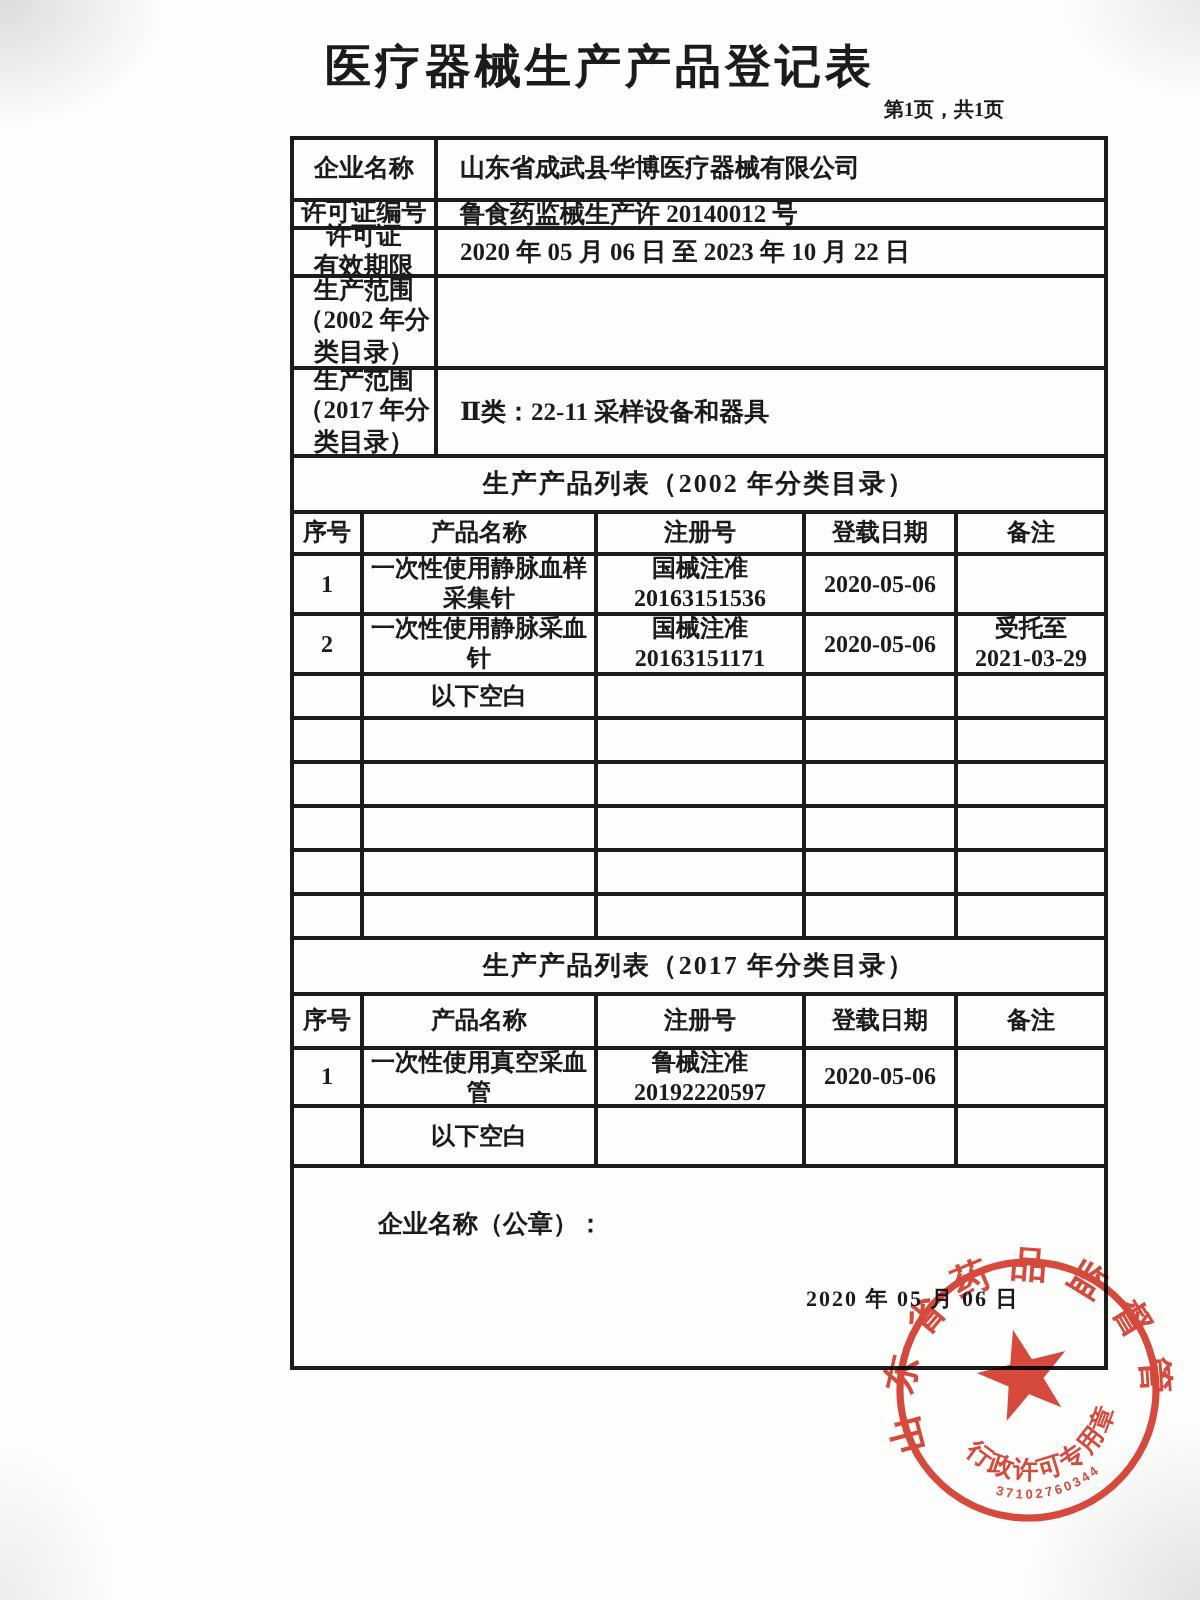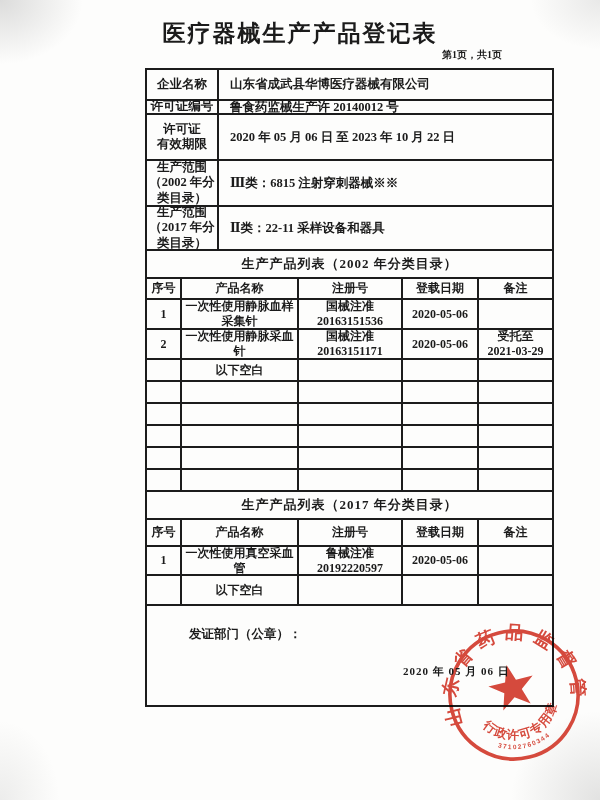--- a/index.html
+++ b/index.html
@@ -61,21 +61,21 @@
   }
   .cell:last-child { border-right:none; }
   .c1 { width:35px;  flex:0 0 35px; }
   .c2 { width:117px; flex:0 0 117px; }
   .c3 { width:104px; flex:0 0 104px; }
   .c4 { width:76px;  flex:0 0 76px; }
   .c5 { flex:1; }
   .h21 { height:21px; } .h27 { height:27px; }
   .h30 { height:30px; } .h29 { height:29px; }
   .h22 { height:22px; }
-  .r-31 { height:31px; } .r-30 { height:14px; } .r-34 { height:46px; }
+  .r-31 { height:31px; } .r-30 { height:14px; } .r-34 { height:24px; }
   .r-46 { height:46px; } .r-44 { height:44px; }
 
   .footer-cell { position:relative; height:99px; }
   .issuing-label {
     position:absolute; left:42px; top:20px; font-size:12.5px;
   }
   .issue-date {
     position:absolute; left:256px; top:58px; font-size:11px;
     letter-spacing:1px; z-index:6;
   }
@@ -110,21 +110,20 @@
   </div>
   <div class="irow r-34">
     <div class="ilabel">许可证
 有效期限</div>
     <div class="ivalue">2020 年 05 月 06 日  至 2023 年 10 月 22 日</div>
   </div>
   <div class="irow r-46">
     <div class="ilabel">生产范围
 （2002 年分
 类目录）</div>
-    <div class="ivalue">Ⅲ类：6815 注射穿刺器械※※</div>
   </div>
   <div class="irow r-44">
     <div class="ilabel">生产范围
 （2017 年分
 类目录）</div>
     <div class="ivalue">Ⅱ类：22-11 采样设备和器具</div>
   </div>
 
   <div class="section-title">生产产品列表（2002 年分类目录）</div>
 
@@ -218,21 +217,21 @@
     <div class="prow h30">
       <div class="cell c1"></div>
       <div class="cell c2">以下空白</div>
       <div class="cell c3"></div>
       <div class="cell c4"></div>
       <div class="cell c5"></div>
     </div>
   </div>
 
   <div class="footer-cell">
-    <div class="issuing-label">发证部门（公章）：</div>
+    <div class="issuing-label">企业名称（公章）：</div>
     <div class="issue-date">2020 年 05 月 06 日</div>
   </div>
 
   <svg class="seal" viewBox="0 0 162 162">
     <defs>
       <path id="ringPath" d="M 26.5,102.5 A 58,58 0 1 1 135.5,102.5" fill="none"></path>
       <path id="bannerPath" d="M 42.8,103.0 A 44,44 0 0 0 119.2,103.0" fill="none"></path>
       <path id="serialPath" d="M 47.5,124.5 A 58,58 0 0 0 114.5,124.5" fill="none"></path>
     </defs>
     <circle cx="81" cy="81" r="64" fill="none" stroke="#d23a2c" stroke-width="3.6"></circle>

